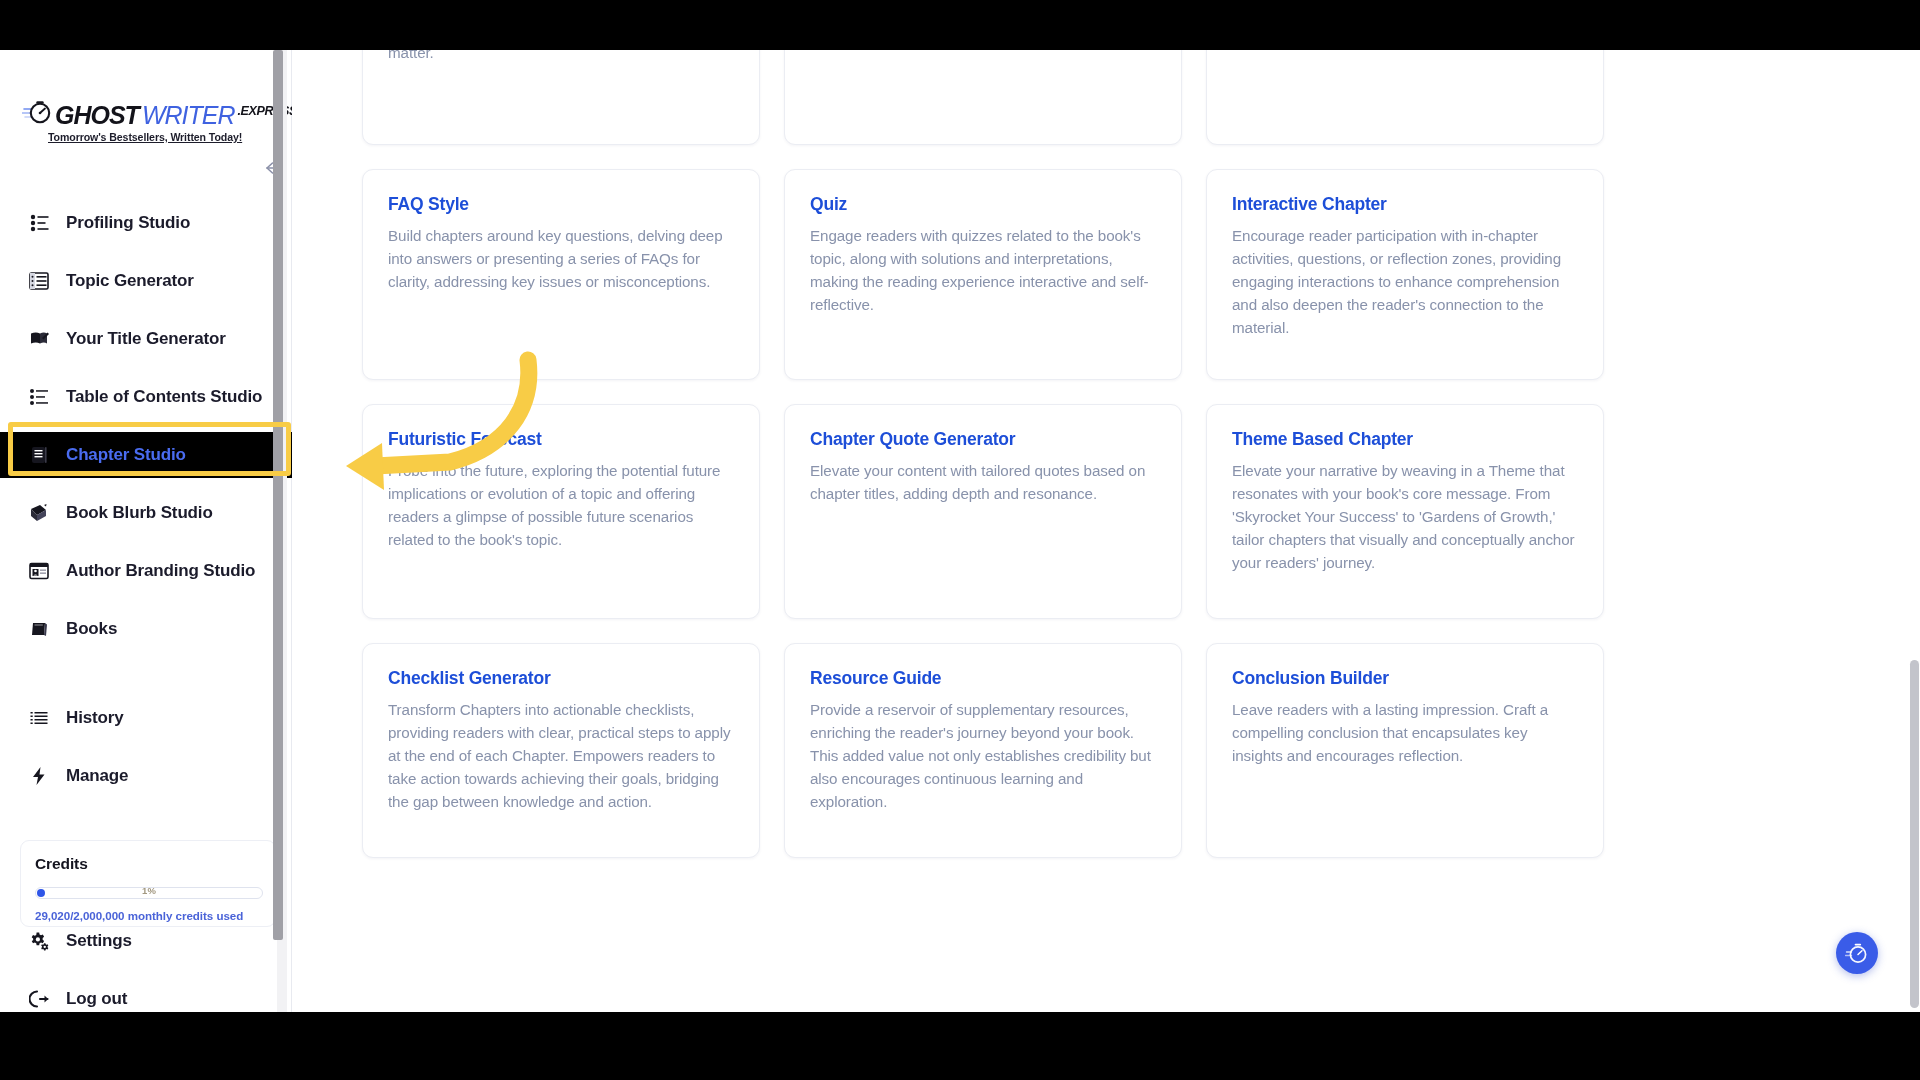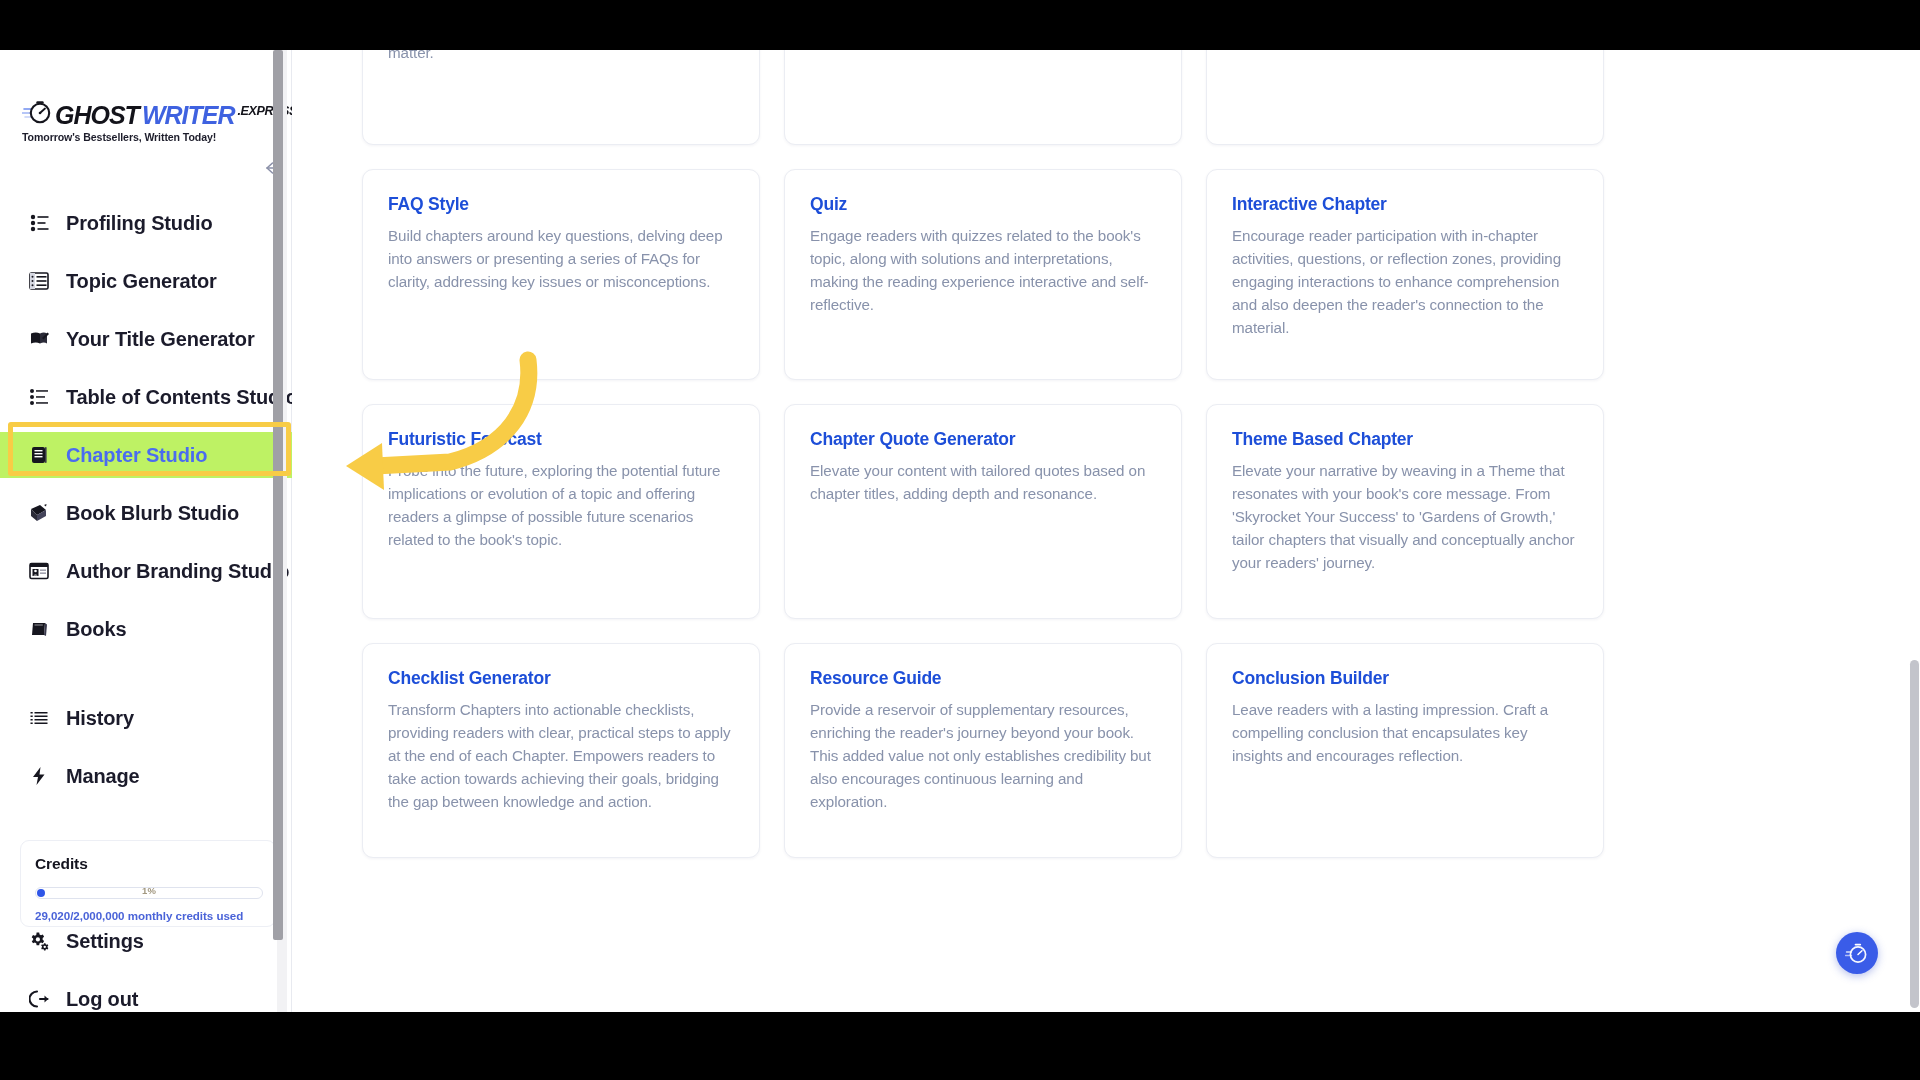--- a/index.html
+++ b/index.html
@@ -43,35 +43,36 @@
   }
   .logo-clock { flex: 0 0 auto; }
   .logo-word1 {
     font-family: "Liberation Sans", sans-serif;
     font-weight: 700; font-style: italic;
     font-size: 25px; letter-spacing: -1px;
     color: #13131a;
   }
   .logo-word2 {
     font-family: "Liberation Sans", sans-serif;
-    font-weight: 700; font-style: italic;
+    font-weight: 400; font-style: italic;
     font-size: 25px; letter-spacing: -1px;
     color: #3f62e0;
   }
   .logo-word3 {
     font-family: "Liberation Sans", sans-serif;
     font-weight: 700; font-style: italic;
     font-size: 12.5px; letter-spacing: -0.4px;
     color: #13131a; position: relative; top: -4px;
   }
   .logo-tag {
     font-size: 10.6px; font-weight: 700;
     color: #1d1d2b; letter-spacing: -0.1px;
-    margin-top: 1px; 
+    margin-top: 1px; margin-left: 26px;
     white-space: nowrap;
+    text-decoration: underline;
   }
   #collapse-btn {
     position: absolute;
     left: 262px; top: 105px;
     width: 26px; height: 26px;
     display: flex; align-items: center; justify-content: center;
     color: #8b90a8;
     cursor: pointer;
   }
 
@@ -88,27 +89,27 @@
     cursor: pointer;
     margin-bottom: 12px;
   }
   .nav-item .ic {
     width: 22px; height: 22px;
     flex: 0 0 22px;
     display: flex; align-items: center; justify-content: center;
     color: #16161f;
   }
   .nav-item .lbl {
-    font-size: 20px;
+    font-size: 17px;
     font-weight: 700;
     color: #1b1b2b;
     letter-spacing: -0.15px;
     white-space: nowrap;
   }
-  .nav-item.active { background: #bef264; }
+  .nav-item.active { background: #000000; }
   .nav-item.active .lbl { color: #4a6cf0; font-weight: 700; }
 
   .nav-lower {
     position: absolute;
     left: 0; top: 645px;
     width: 352px;
   }
 
   
   #credits-card {

